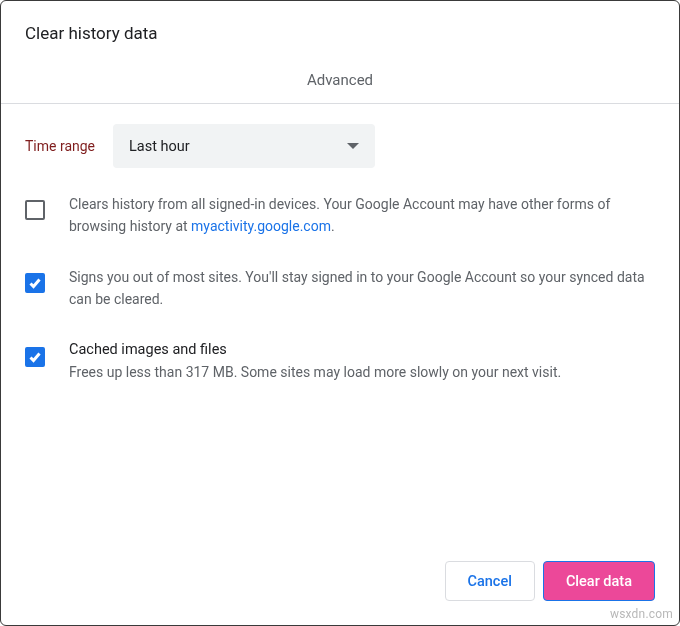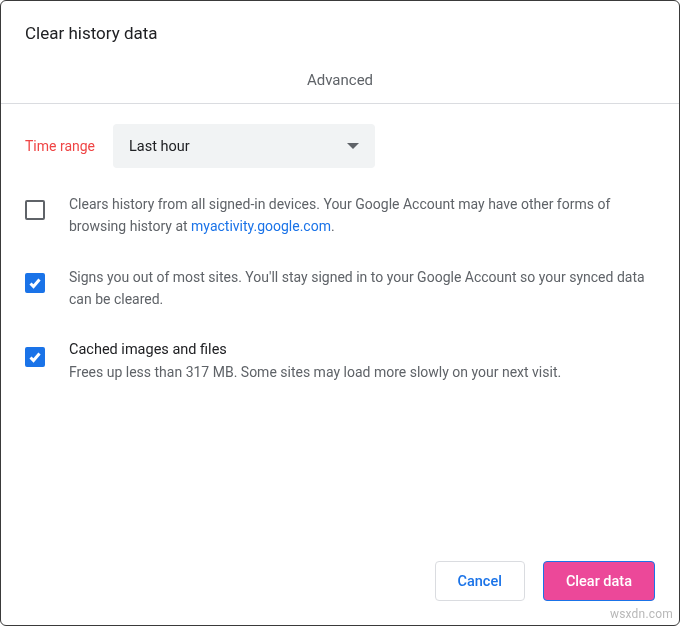--- a/index.html
+++ b/index.html
@@ -47,21 +47,21 @@
     .body {
       padding: 20px 24px 0 24px;
     }
     .row-time {
       display: flex;
       align-items: center;
       gap: 18px;
       margin-bottom: 26px;
     }
     .label {
-      color: #ef4444;
+      color: #7f1d1d;
       font-size: 14px;
     }
     .select {
       display: flex;
       align-items: center;
       justify-content: space-between;
       background: #f1f3f4;
       border-radius: 4px;
       height: 44px;
       width: 262px;
@@ -119,21 +119,21 @@
     }
     .link {
       color: #1a73e8;
       cursor: pointer;
     }
     .footer {
       position: absolute;
       right: 24px;
       bottom: 24px;
       display: flex;
-      gap: 18px;
+      gap: 8px;
     }
     .btn {
       height: 40px;
       padding: 0 22px;
       border-radius: 4px;
       font-size: 14.5px;
       font-weight: 500;
       display: flex;
       align-items: center;
       cursor: pointer;

